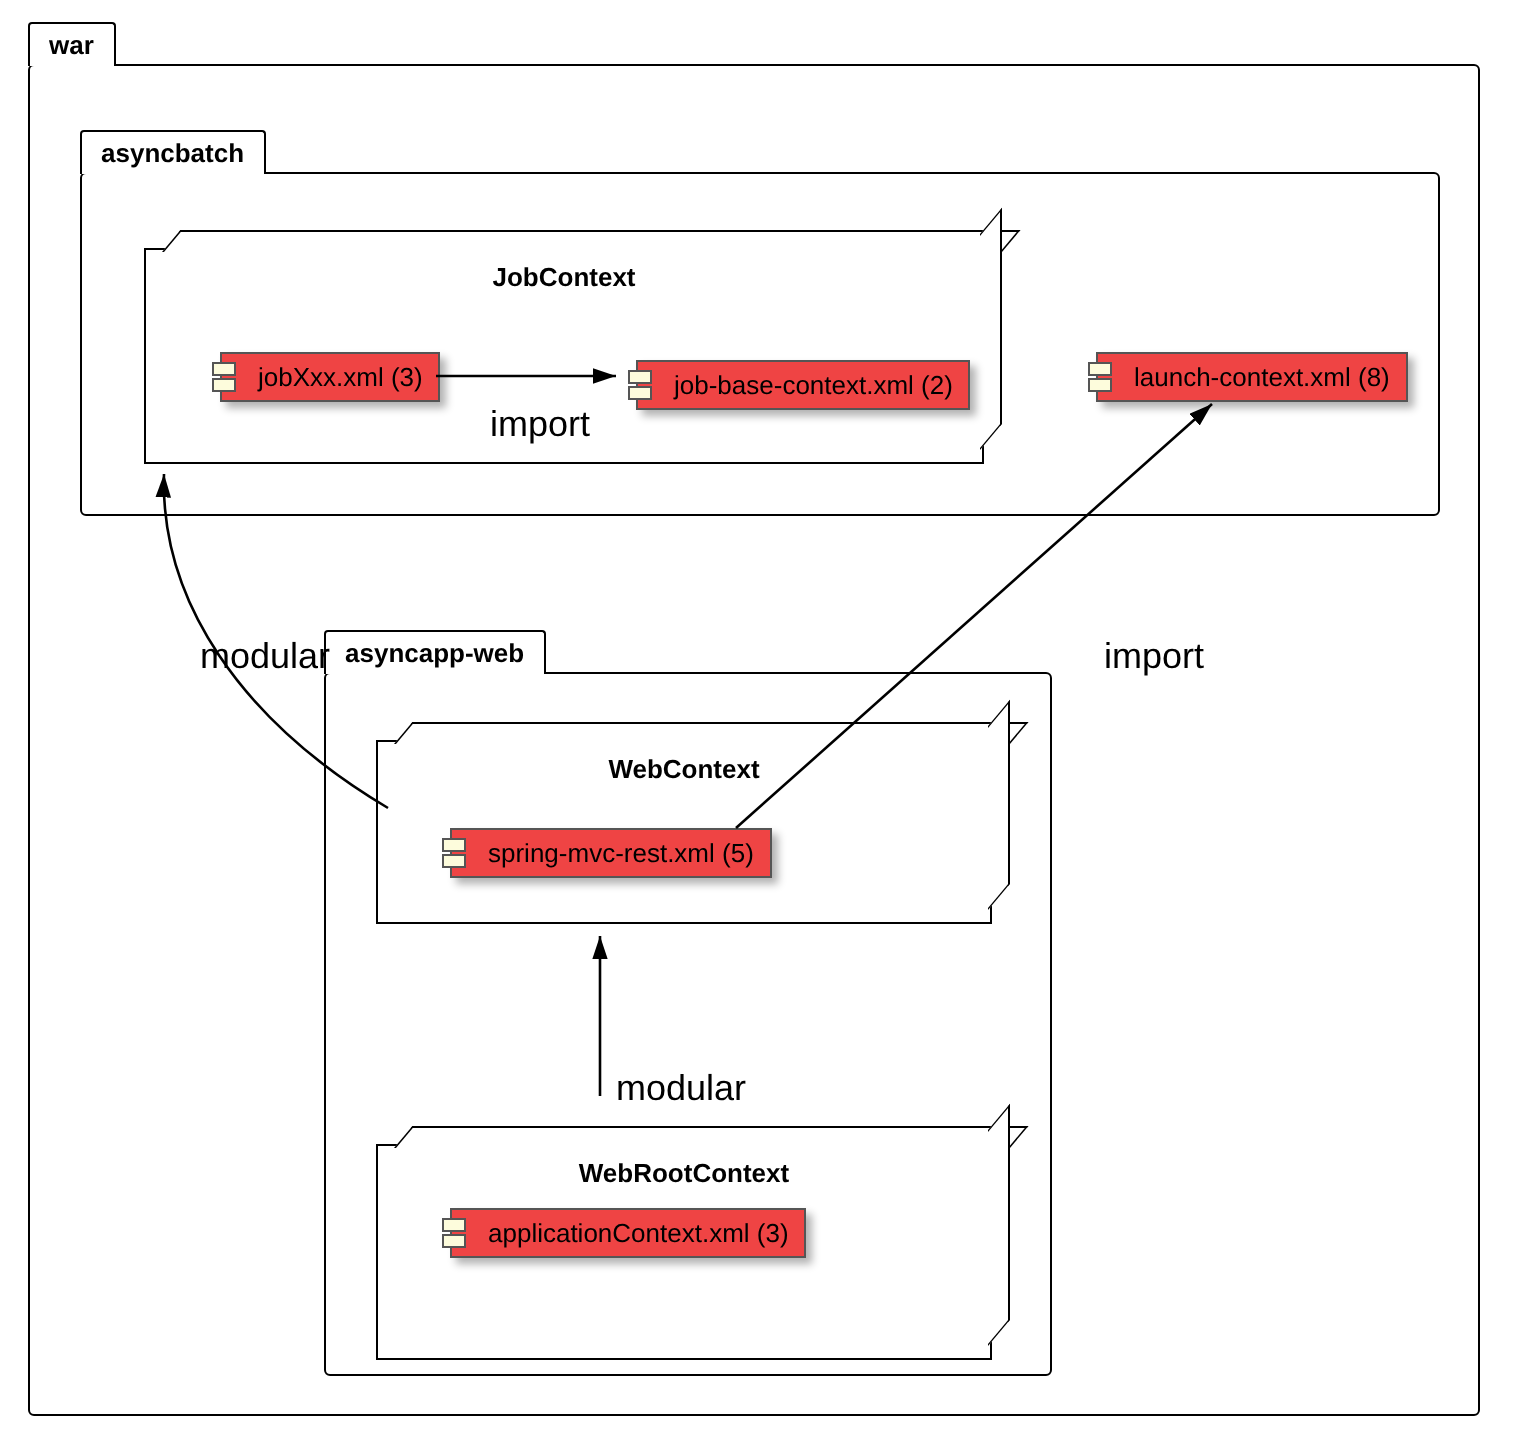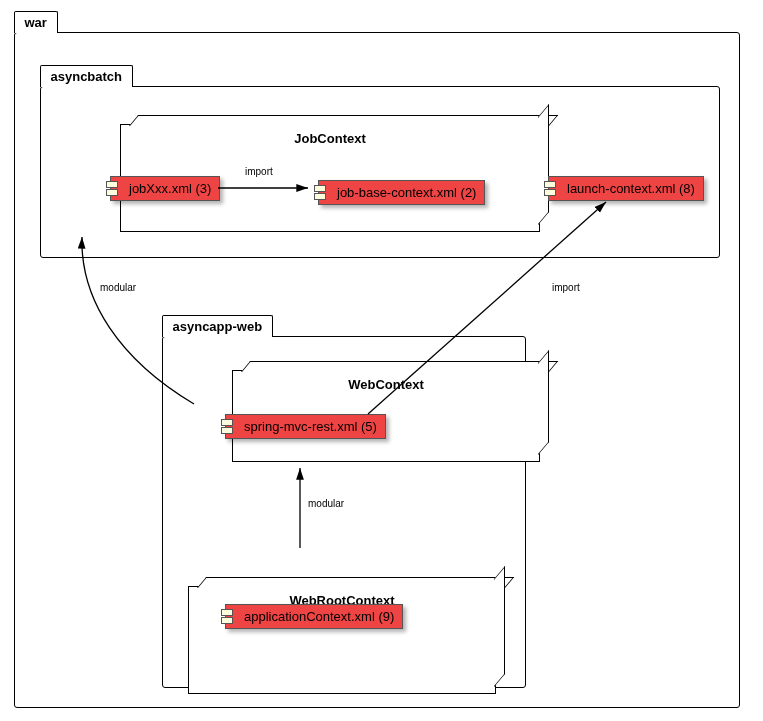--- a/index.html
+++ b/index.html
@@ -102,40 +102,41 @@
     .component::before { top: 4px; }
     .component::after { top: 12px; }
     .svg-overlay {
       position: absolute;
       top: 0; left: 0;
       width: 763px; height: 721px;
       pointer-events: none;
     }
     .edge-label {
       position: absolute;
-      font-size: 10px;
+      font-size: 18px;
       background: transparent;
+      margin-top: 36px;
     }
   </style>
 </head>
 <body>
 
 <div class="package" style="left:14px; top:32px; width:726px; height:676px;">
   <div class="package-tab">
     <span>war</span>
   </div>
 </div>
 
 <div class="package" style="left:40px; top:86px; width:680px; height:172px;">
   <div class="package-tab">
     <span>asyncbatch</span>
   </div>
 </div>
 
-<div class="node3d" style="left:72px; top:124px; width:420px; height:108px;margin-left:48px;">
+<div class="node3d" style="left:72px; top:124px; width:420px; height:108px;">
   <div class="shadow"></div>
   <div class="node-title">JobContext</div>
 </div>
 
 <div class="component" style="left:110px; top:176px;">
   <span>jobXxx.xml (3)</span>
 </div>
 
 <div class="component" style="left:318px; top:180px;">
   <span>job-base-context.xml (2)</span>
@@ -144,36 +145,36 @@
 <div class="component" style="left:548px; top:176px;">
   <span>launch-context.xml (8)</span>
 </div>
 
 <div class="package" style="left:162px; top:336px; width:364px; height:352px;">
   <div class="package-tab">
     <span>asyncapp-web</span>
   </div>
 </div>
 
-<div class="node3d" style="left:188px; top:370px; width:308px; height:92px;margin-left:44px;">
+<div class="node3d" style="left:188px; top:370px; width:308px; height:92px;">
   <div class="shadow"></div>
   <div class="node-title">WebContext</div>
 </div>
 
 <div class="component" style="left:225px; top:414px;">
   <span>spring-mvc-rest.xml (5)</span>
 </div>
 
-<div class="node3d" style="left:188px; top:586px; width:308px; height:108px;">
+<div class="node3d" style="left:188px; top:572px; width:308px; height:108px;">
   <div class="shadow"></div>
   <div class="node-title">WebRootContext</div>
 </div>
 
 <div class="component" style="left:225px; top:604px;">
-  <span>applicationContext.xml (9)</span>
+  <span>applicationContext.xml (3)</span>
 </div>
 
 <svg class="svg-overlay">
   <defs>
     <marker id="arrow" markerWidth="10" markerHeight="10" refX="9" refY="3" orient="auto" markerUnits="strokeWidth">
       <path d="M0,0 L9,3 L0,6 Z" fill="#000"></path>
     </marker>
   </defs>
 
   <line x1="218" y1="188" x2="308" y2="188" stroke="#000" stroke-width="1.3" marker-end="url(#arrow)"></line>

